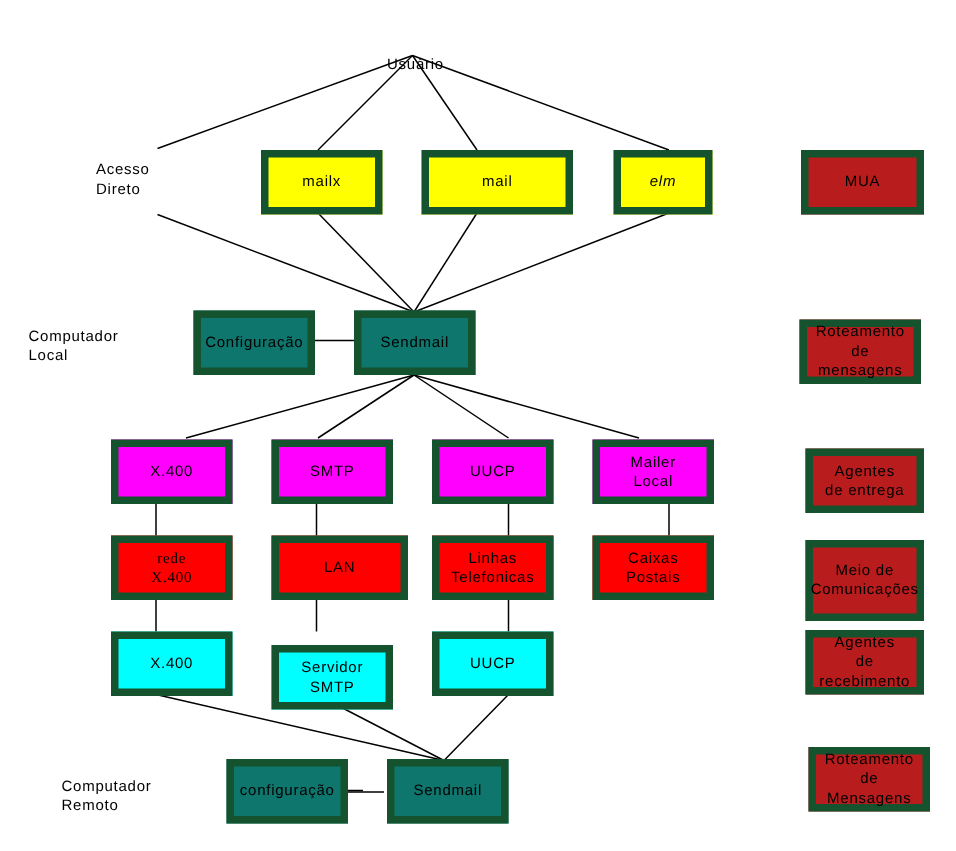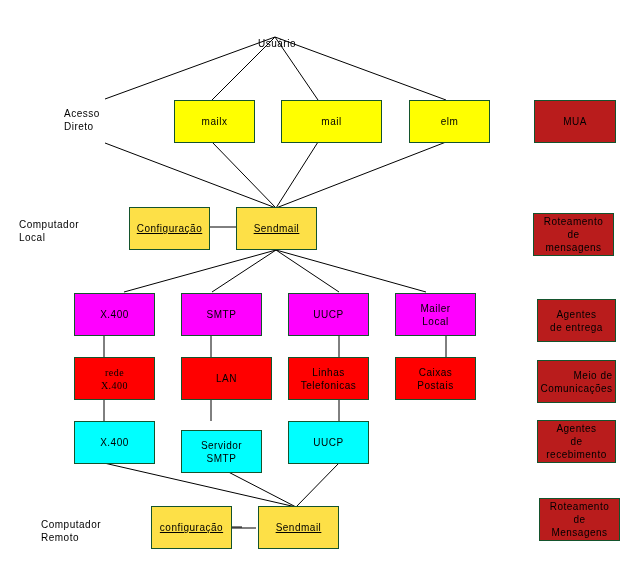--- a/index.html
+++ b/index.html
@@ -1,23 +1,23 @@
 <!DOCTYPE html>
 <html><head>
 <meta charset="utf-8">
 <style>
   html, body { margin:0; padding:0; background:#ffffff; }
   body { width:637px; height:567px; position:relative; overflow:hidden;
          font-family:"Liberation Sans", sans-serif; font-size:10px; color:#000; }
   svg.wires { position:absolute; left:0; top:0; width:637px; height:567px; }
-  .box { position:absolute; box-sizing:border-box; border:1px solid #14532d;
+  .box { position:absolute; box-sizing:border-box; border:5px solid #14532d;
          display:flex; align-items:center; justify-content:center; text-align:center;
          line-height:13px; font-size:10px; letter-spacing:0.5px; white-space:pre-line; }
   .yellow { background:#ffff00; }
-  .green  { background:#fde047;text-decoration:underline; }
+  .green  { background:#0f766e; }
   .magenta{ background:#ff00ff; }
   .red    { background:#ff0000; }
   .cyan   { background:#00ffff; }
   .white  { background:#b91c1c; }
   .label { position:absolute; font-size:10px; line-height:13px; letter-spacing:0.5px; white-space:pre-line; }
 </style>
 </head>
 <body>
 
 <svg class="wires" xmlns="http://www.w3.org/2000/svg">
@@ -61,21 +61,21 @@
 <div class="label" style="left:258px;top:18px;margin-top:19px;">Usuário</div>
 <div class="label" style="left:64px;top:107px;">Acesso
 Direto</div>
 <div class="label" style="left:19px;top:218px;">Computador
 Local</div>
 <div class="label" style="left:41px;top:518px;">Computador
 Remoto</div>
 
 <div class="box yellow" style="left:174px;top:100px;width:81px;height:43px;">mailx</div>
 <div class="box yellow" style="left:281px;top:100px;width:101px;height:43px;">mail</div>
-<div class="box yellow" style="left:409px;top:100px;width:81px;height:43px;">elm</div>
+<div class="box yellow" style="left:409px;top:100px;width:66px;height:43px;font-style:italic;">elm</div>
 
 <div class="box green" style="left:129px;top:207px;width:81px;height:43px;">Configuração</div>
 <div class="box green" style="left:236px;top:207px;width:81px;height:43px;">Sendmail</div>
 
 <div class="box magenta" style="left:74px;top:293px;width:81px;height:43px;">X.400</div>
 <div class="box magenta" style="left:181px;top:293px;width:81px;height:43px;">SMTP</div>
 <div class="box magenta" style="left:288px;top:293px;width:81px;height:43px;">UUCP</div>
 <div class="box magenta" style="left:395px;top:293px;width:81px;height:43px;">Mailer
 Local</div>
 
@@ -94,20 +94,20 @@
 
 <div class="box green" style="left:151px;top:506px;width:81px;height:43px;">configuração</div>
 <div class="box green" style="left:258px;top:506px;width:81px;height:43px;">Sendmail</div>
 
 <div class="box white" style="left:534px;top:100px;width:82px;height:43px;">MUA</div>
 <div class="box white" style="left:533px;top:213px;width:81px;height:43px;">Roteamento
 de
 mensagens</div>
 <div class="box white" style="left:537px;top:299px;width:79px;height:43px;">Agentes
 de entrega</div>
-<div class="box white" style="left:537px;top:360px;width:79px;height:43px;text-align:right;">Meio de
+<div class="box white" style="left:537px;top:360px;width:79px;height:54px;">Meio de
 Comunicações</div>
 <div class="box white" style="left:537px;top:420px;width:79px;height:43px;">Agentes
 de
 recebimento</div>
 <div class="box white" style="left:539px;top:498px;width:81px;height:43px;">Roteamento
 de
 Mensagens</div>
 
 </body></html>

